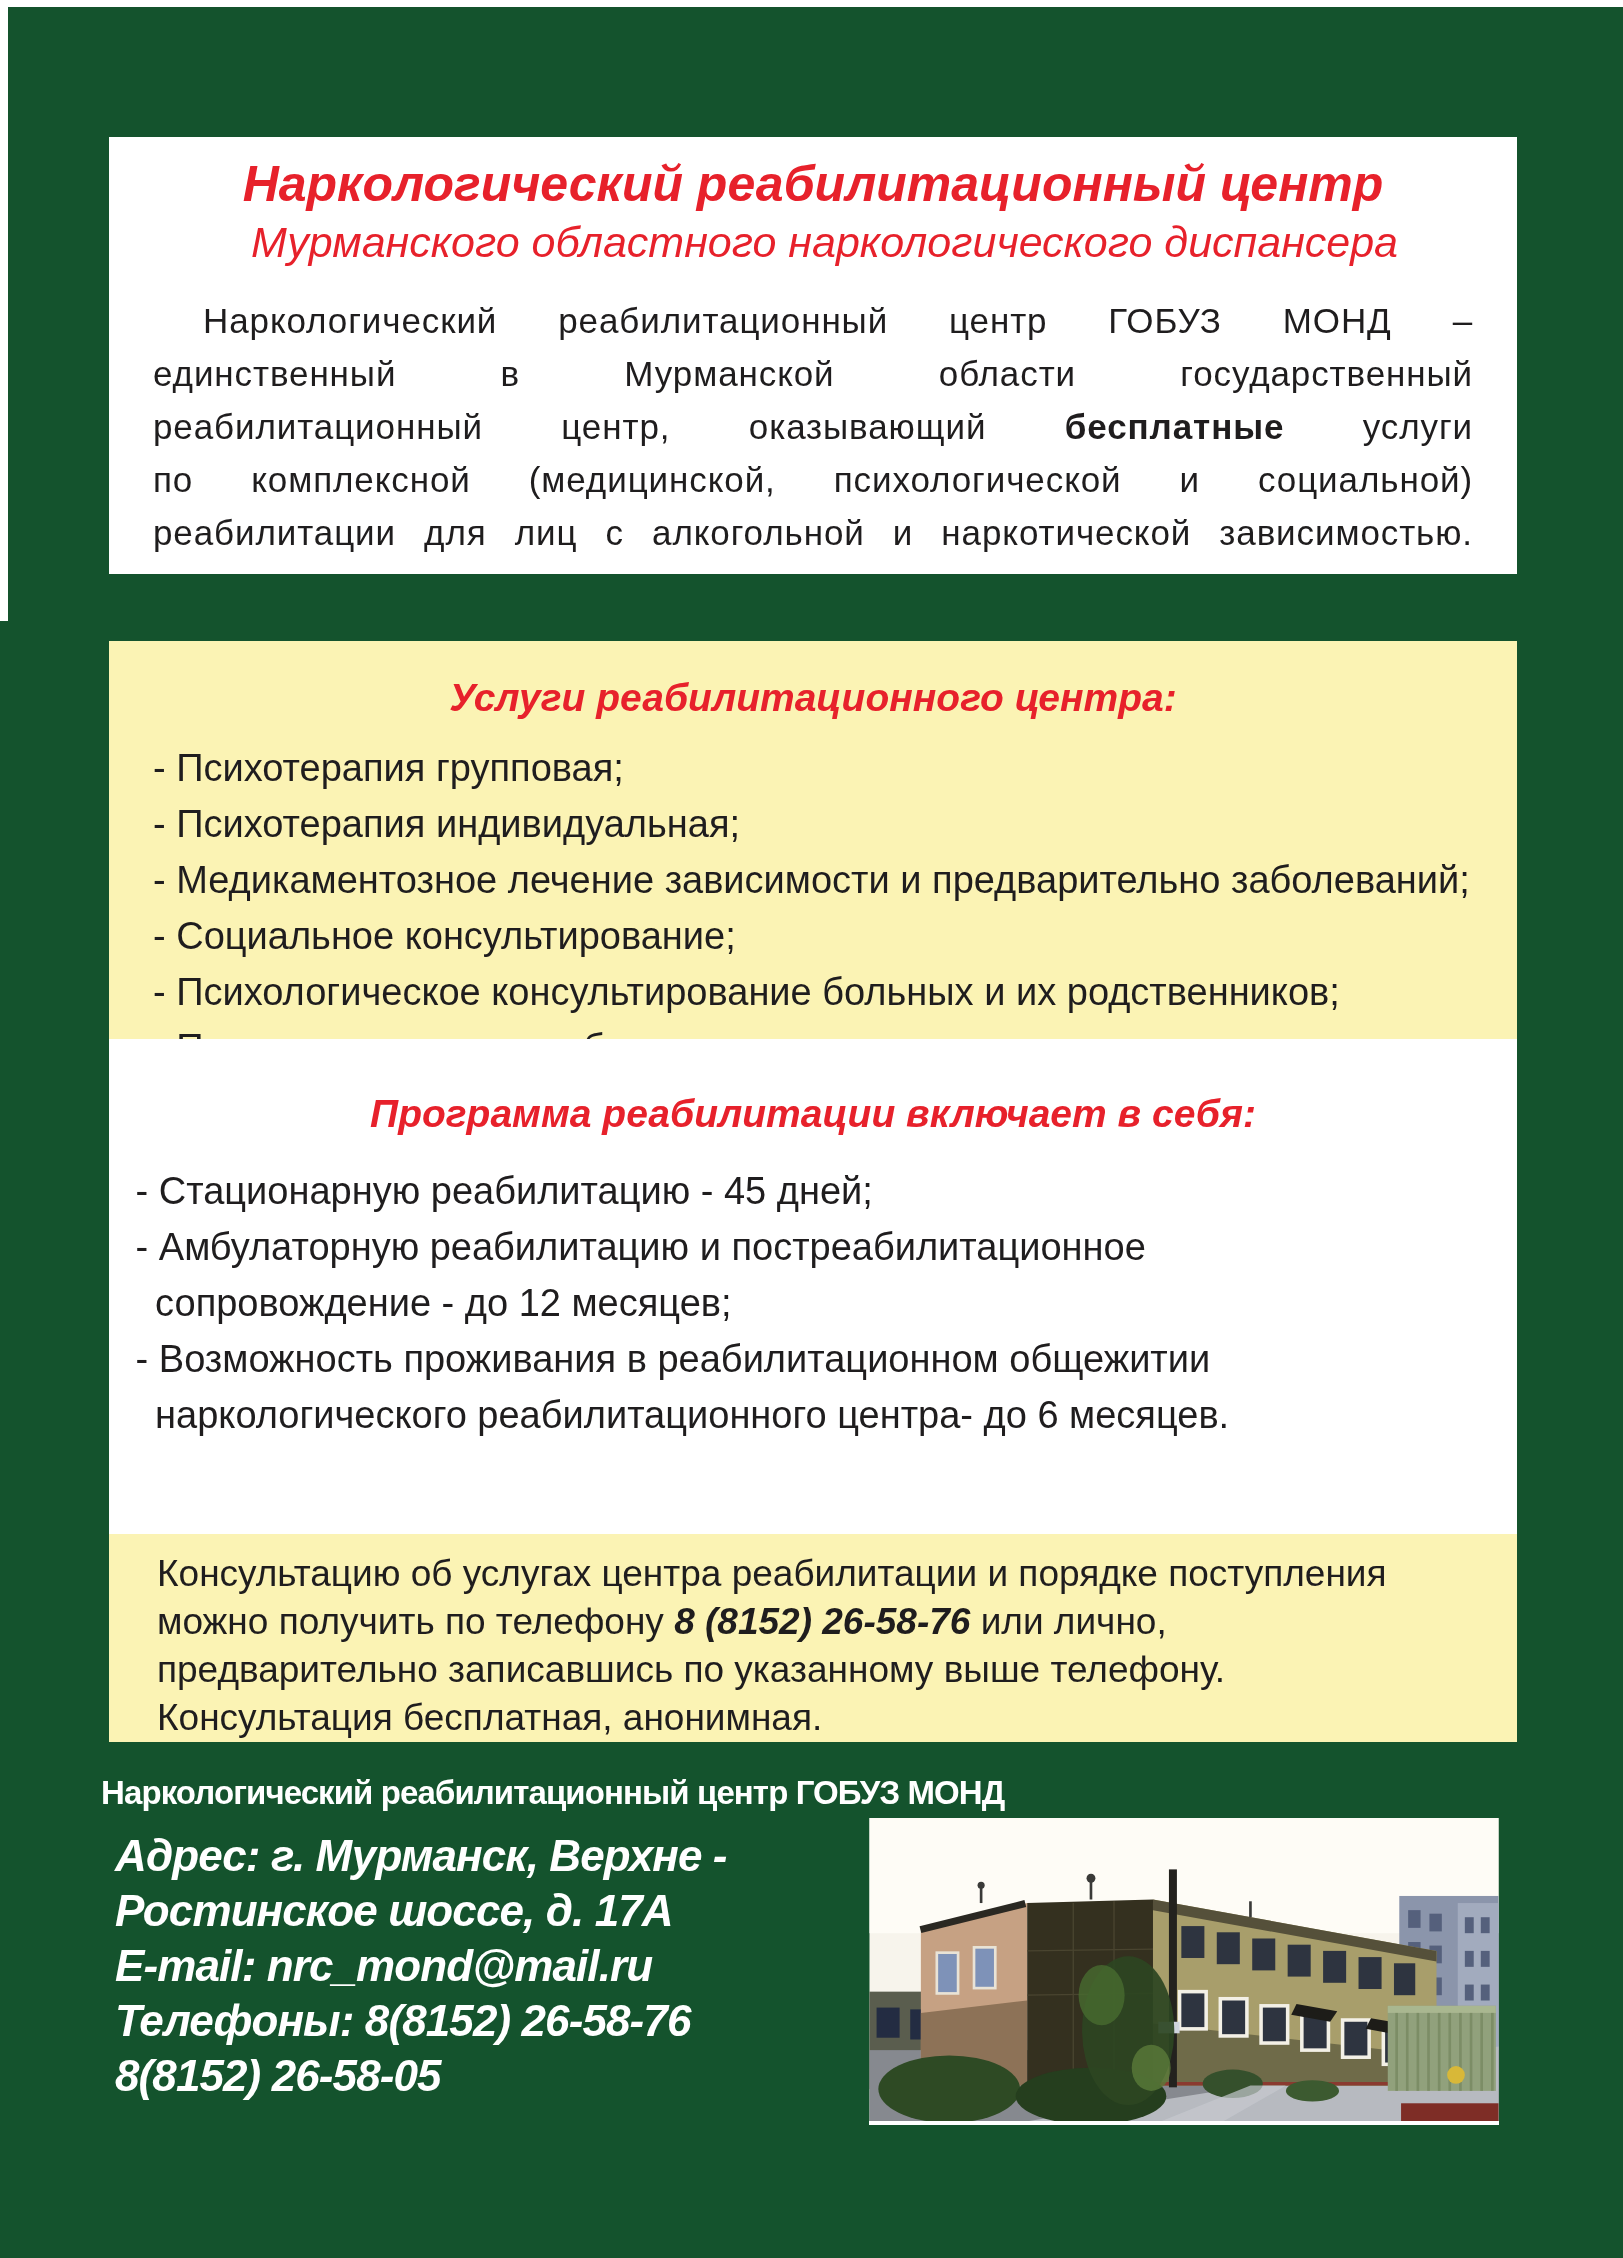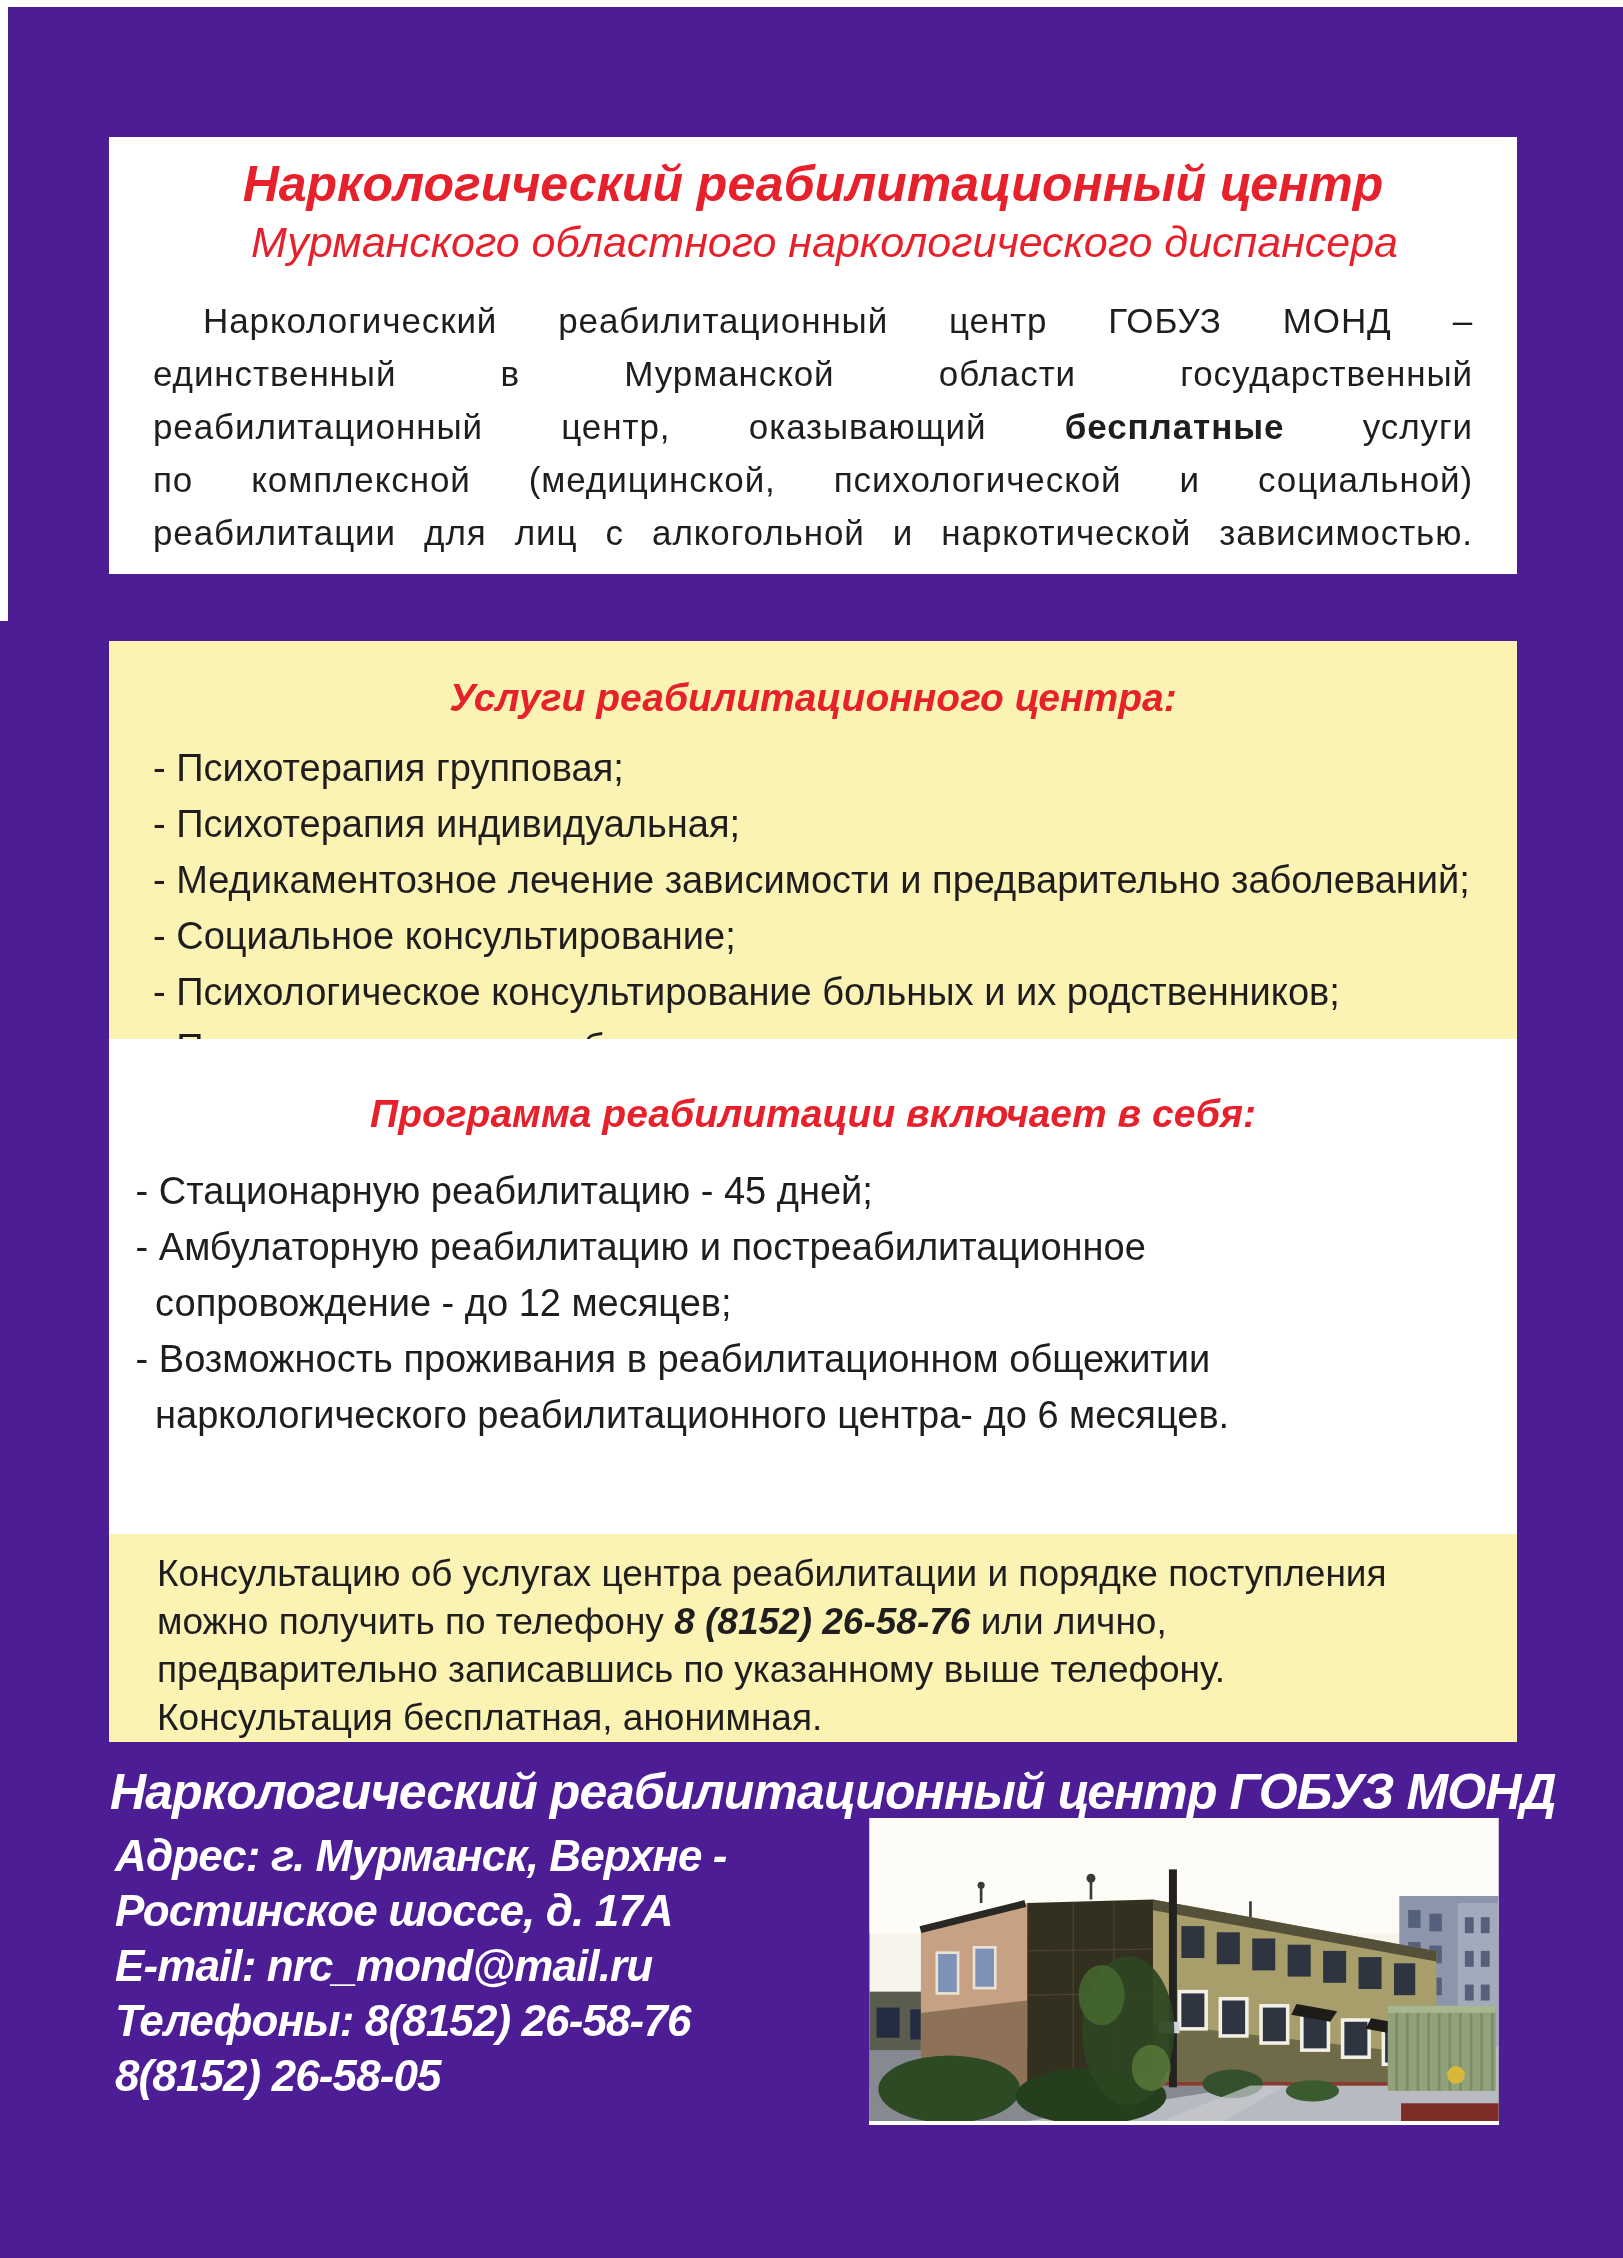--- a/index.html
+++ b/index.html
@@ -1,19 +1,19 @@
 <!DOCTYPE html>
 <html style="font-size:14px"><head>
 <meta charset="utf-8">
 <style>
   html,body{margin:0;padding:0;background:#e8e8e8;}
   .page{
     position:relative;
     width:1623px;height:2258px;
-    background:#4c1d95;
+    background:#14532d;
     overflow:hidden;
     font-family:"Liberation Sans", sans-serif;
   }
   .strip-top{position:absolute;left:0;top:0;width:1623px;height:7px;background:#ffffff;}
   .strip-left{position:absolute;left:0;top:0;width:8px;height:621px;background:#ffffff;}
 
   .box{position:absolute;left:109px;width:1408px;box-sizing:border-box;}
   .box.white{background:#ffffff;}
   .box.yellow{background:#FBF3B4;}
 
@@ -46,22 +46,22 @@
   .program .list{margin-top:26.6px;padding-left:26.6px;}
   .program .list-line.wrap{padding-left:19.5px;}
 
   
   .consult{top:1534px;height:208px;padding-top:16px;padding-left:48px;padding-right:17.7px;}
   .consult .c-line{color:#1F1D1E;font-size:37px;line-height:48px;white-space:nowrap;}
   .consult .c-line b{font-style:italic;font-weight:bold;}
 
   
   .footer-title{
-    position:absolute;left:110px;top:1766px;width:1410px;
-    color:#ffffff;font-weight:bold;font-style:italic;font-size:50px;line-height:53px;
+    position:absolute;left:101px;top:1766px;width:1410px;
+    color:#ffffff;font-weight:bold;font-size:33px;line-height:53px;
     white-space:nowrap;letter-spacing:-0.9px;
   }
   .footer-lines{position:absolute;left:115px;top:1828px;width:745px;}
   .footer-line{
     color:#ffffff;font-weight:bold;font-style:italic;font-size:44px;line-height:55px;
     white-space:nowrap;letter-spacing:-0.9px;
   }
   .photo{
     position:absolute;left:869px;top:1818px;width:630px;height:303px;
     border-bottom:4.4px solid #ffffff;

